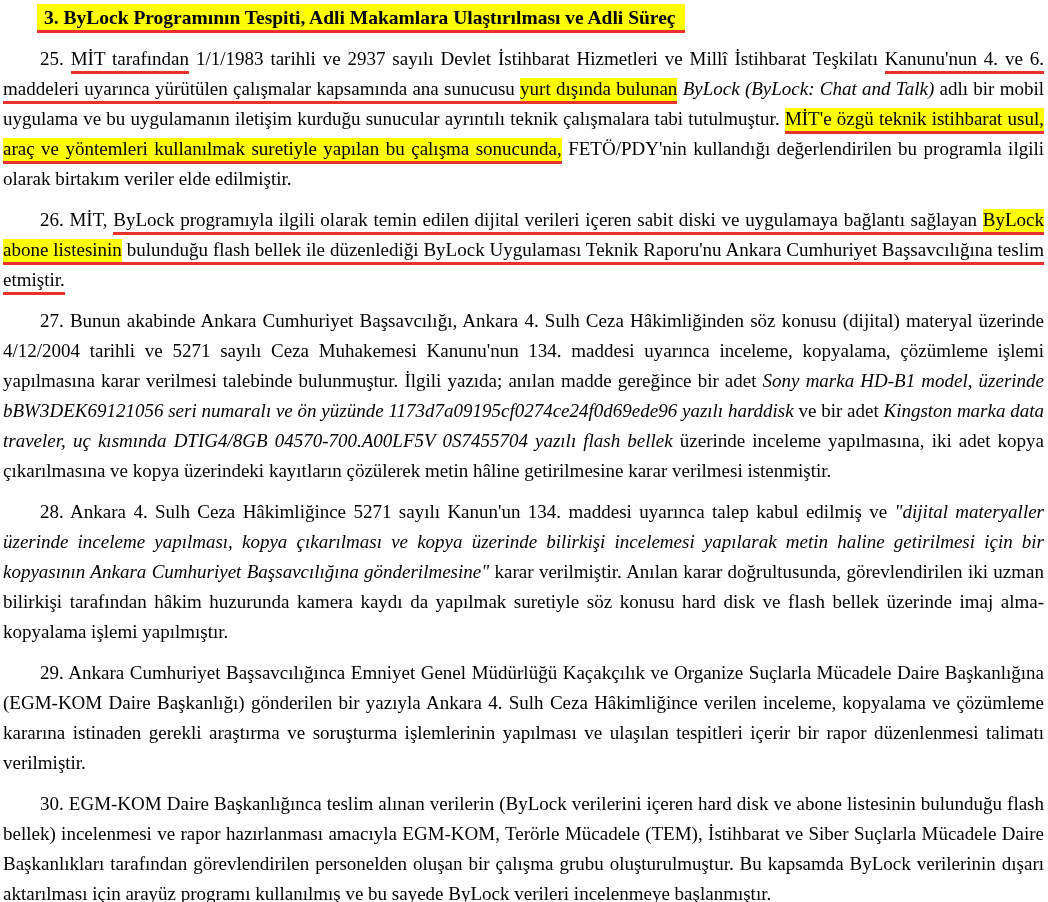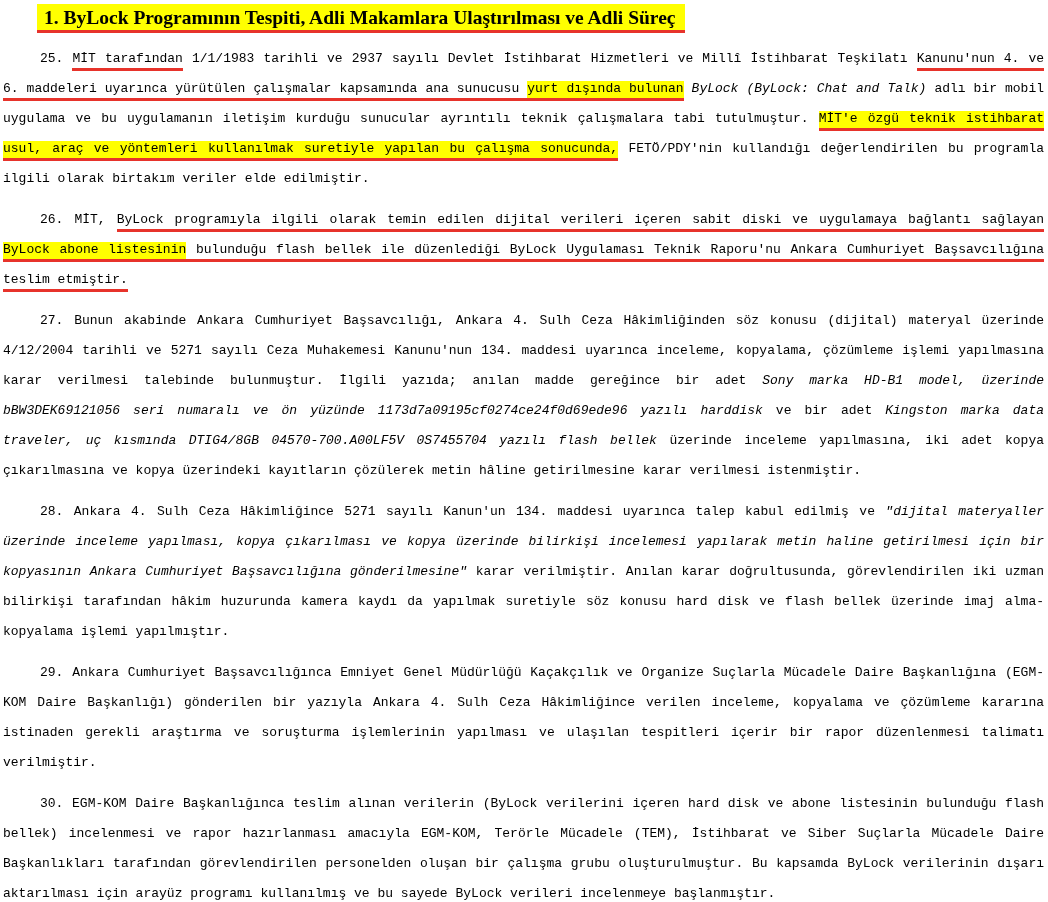--- a/index.html
+++ b/index.html
@@ -34,38 +34,37 @@
     background: var(--hl);
     padding: 3px 10px 2px 7px;
     border-bottom: 3px solid var(--red);
     box-decoration-break: clone;
     -webkit-box-decoration-break: clone;
   }
   .para {
     margin: 0 0 11px 0;
     text-indent: 37px;
     text-align: justify;
-    font-size: 13px;
+    font-size: 19px;
     line-height: 30px;
-    font-family: Liberation Mono, monospace;
   }
   .para:last-child { margin-bottom: 0; }
   .seg { }
   .hl { background: var(--hl); }
   .ul {
     border-bottom: 3px solid var(--red);
     padding-bottom: 2px;
   }
   .it { font-style: italic; }
 </style>
 </head>
 <body>
 
 <div class="doc">
-  <p class="doc-heading"><span class="heading-hl">1. ByLock Programının Tespiti, Adli Makamlara Ulaştırılması ve Adli Süreç</span></p>
+  <p class="doc-heading"><span class="heading-hl">3. ByLock Programının Tespiti, Adli Makamlara Ulaştırılması ve Adli Süreç</span></p>
   <div>
       <p class="para"><span class="seg">25. </span><span class="seg ul">MİT tarafından</span><span class="seg"> 1/1/1983 tarihli ve 2937 sayılı Devlet İstihbarat Hizmetleri ve Millî İstihbarat Teşkilatı </span><span class="seg ul">Kanunu'nun 4. ve 6. maddeleri uyarınca yürütülen çalışmalar kapsamında ana sunucusu </span><span class="seg ul hl">yurt dışında bulunan</span><span class="seg"> </span><span class="seg it">ByLock (ByLock: Chat and Talk)</span><span class="seg"> adlı bir mobil uygulama ve bu uygulamanın iletişim kurduğu sunucular ayrıntılı teknik çalışmalara tabi tutulmuştur. </span><span class="seg hl ul">MİT'e özgü teknik istihbarat usul, araç ve yöntemleri kullanılmak suretiyle yapılan bu çalışma sonucunda,</span><span class="seg"> FETÖ/PDY'nin kullandığı değerlendirilen bu programla ilgili olarak birtakım veriler elde edilmiştir.</span></p>
       <p class="para"><span class="seg">26. MİT, </span><span class="seg ul">ByLock programıyla ilgili olarak temin edilen dijital verileri içeren sabit diski ve uygulamaya bağlantı sağlayan </span><span class="seg ul hl">ByLock abone listesinin</span><span class="seg ul"> bulunduğu flash bellek ile düzenlediği ByLock Uygulaması Teknik Raporu'nu Ankara Cumhuriyet Başsavcılığına teslim etmiştir.</span></p>
       <p class="para"><span class="seg">27. Bunun akabinde Ankara Cumhuriyet Başsavcılığı, Ankara 4. Sulh Ceza Hâkimliğinden söz konusu (dijital) materyal üzerinde 4/12/2004 tarihli ve 5271 sayılı Ceza Muhakemesi Kanunu'nun 134. maddesi uyarınca inceleme, kopyalama, çözümleme işlemi yapılmasına karar verilmesi talebinde bulunmuştur. İlgili yazıda; anılan madde gereğince bir adet </span><span class="seg it">Sony marka HD-B1 model, üzerinde bBW3DEK69121056 seri numaralı ve ön yüzünde 1173d7a09195cf0274ce24f0d69ede96 yazılı harddisk</span><span class="seg"> ve bir adet </span><span class="seg it">Kingston marka data traveler, uç kısmında DTIG4/8GB 04570-700.A00LF5V 0S7455704 yazılı flash bellek</span><span class="seg"> üzerinde inceleme yapılmasına, iki adet kopya çıkarılmasına ve kopya üzerindeki kayıtların çözülerek metin hâline getirilmesine karar verilmesi istenmiştir.</span></p>
       <p class="para"><span class="seg">28. Ankara 4. Sulh Ceza Hâkimliğince 5271 sayılı Kanun'un 134. maddesi uyarınca talep kabul edilmiş ve </span><span class="seg it">"dijital materyaller üzerinde inceleme yapılması, kopya çıkarılması ve kopya üzerinde bilirkişi incelemesi yapılarak metin haline getirilmesi için bir kopyasının Ankara Cumhuriyet Başsavcılığına gönderilmesine"</span><span class="seg"> karar verilmiştir. Anılan karar doğrultusunda, görevlendirilen iki uzman bilirkişi tarafından hâkim huzurunda kamera kaydı da yapılmak suretiyle söz konusu hard disk ve flash bellek üzerinde imaj alma-kopyalama işlemi yapılmıştır.</span></p>
       <p class="para"><span class="seg">29. Ankara Cumhuriyet Başsavcılığınca Emniyet Genel Müdürlüğü Kaçakçılık ve Organize Suçlarla Mücadele Daire Başkanlığına (EGM-KOM Daire Başkanlığı) gönderilen bir yazıyla Ankara 4. Sulh Ceza Hâkimliğince verilen inceleme, kopyalama ve çözümleme kararına istinaden gerekli araştırma ve soruşturma işlemlerinin yapılması ve ulaşılan tespitleri içerir bir rapor düzenlenmesi talimatı verilmiştir.</span></p>
       <p class="para"><span class="seg">30. EGM-KOM Daire Başkanlığınca teslim alınan verilerin (ByLock verilerini içeren hard disk ve abone listesinin bulunduğu flash bellek) incelenmesi ve rapor hazırlanması amacıyla EGM-KOM, Terörle Mücadele (TEM), İstihbarat ve Siber Suçlarla Mücadele Daire Başkanlıkları tarafından görevlendirilen personelden oluşan bir çalışma grubu oluşturulmuştur. Bu kapsamda ByLock verilerinin dışarı aktarılması için arayüz programı kullanılmış ve bu sayede ByLock verileri incelenmeye başlanmıştır.</span></p>
     </div>
 </div>
 

